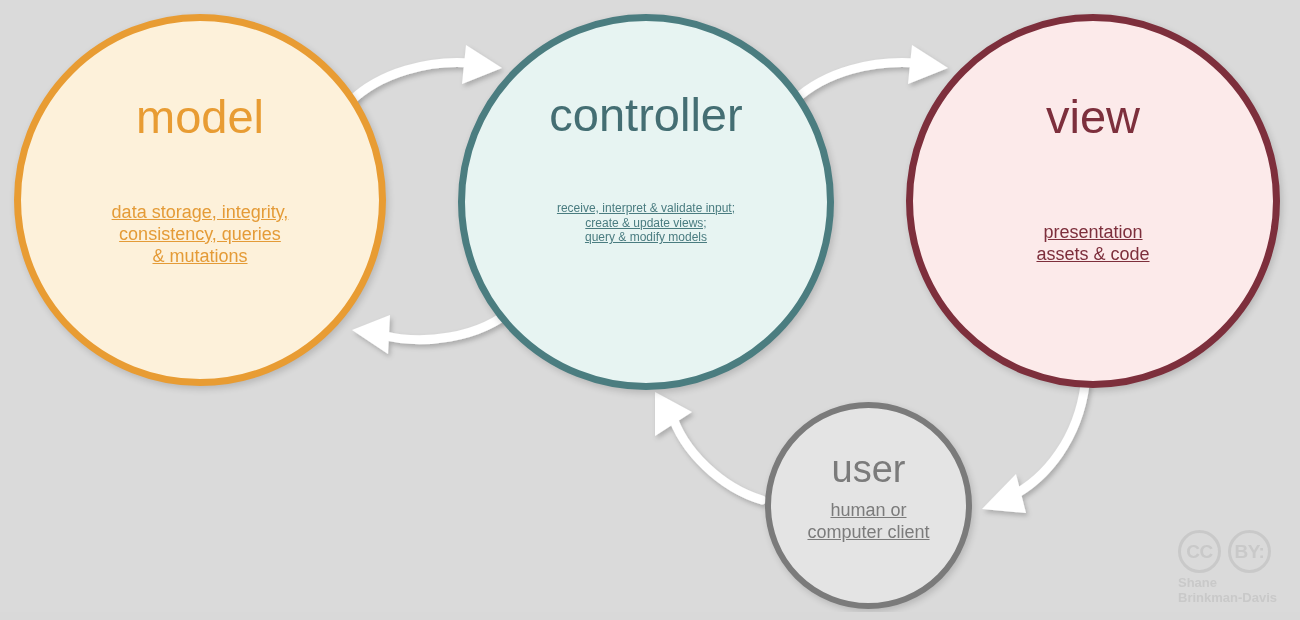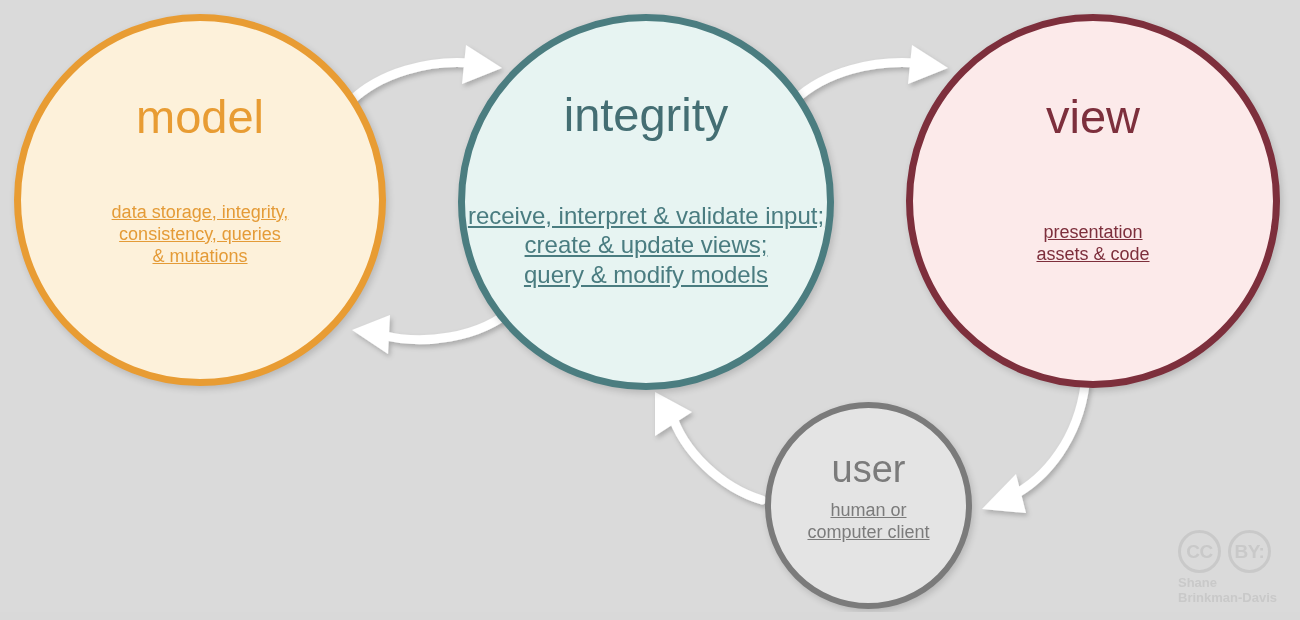--- a/index.html
+++ b/index.html
@@ -67,21 +67,21 @@
     background: #e7f4f2;
     border: 7px solid #4b7d80;
   }
   #node-controller .node-title {
     color: #446e73;
     font-size: 47px;
     margin-top: 70px;
   }
   #node-controller .node-sub {
     color: #4a7c80;
-    font-size: 24px;
+    font-size: 12px;
     margin-top: 63px;
   }
 
   
   #node-view {
     left: 906px; top: 14px; width: 374px; height: 374px;
     background: #fceaea;
     border: 7px solid #7d2f3c;
   }
   #node-view .node-title {
@@ -187,21 +187,21 @@
   </svg>
 
   <div class="node" id="node-model">
     <div class="node-title">model</div>
     <div class="node-sub" style="white-space: pre-line;">data storage, integrity,
 consistency, queries
 &amp; mutations</div>
   </div>
 
   <div class="node" id="node-controller">
-    <div class="node-title">integrity</div>
+    <div class="node-title">controller</div>
     <div class="node-sub" style="white-space: pre-line;">receive, interpret &amp; validate input;
 create &amp; update views;
 query &amp; modify models</div>
   </div>
 
   <div class="node" id="node-user">
     <div class="node-title">user</div>
     <div class="node-sub" style="white-space: pre-line;">human or
 computer client</div>
   </div>

